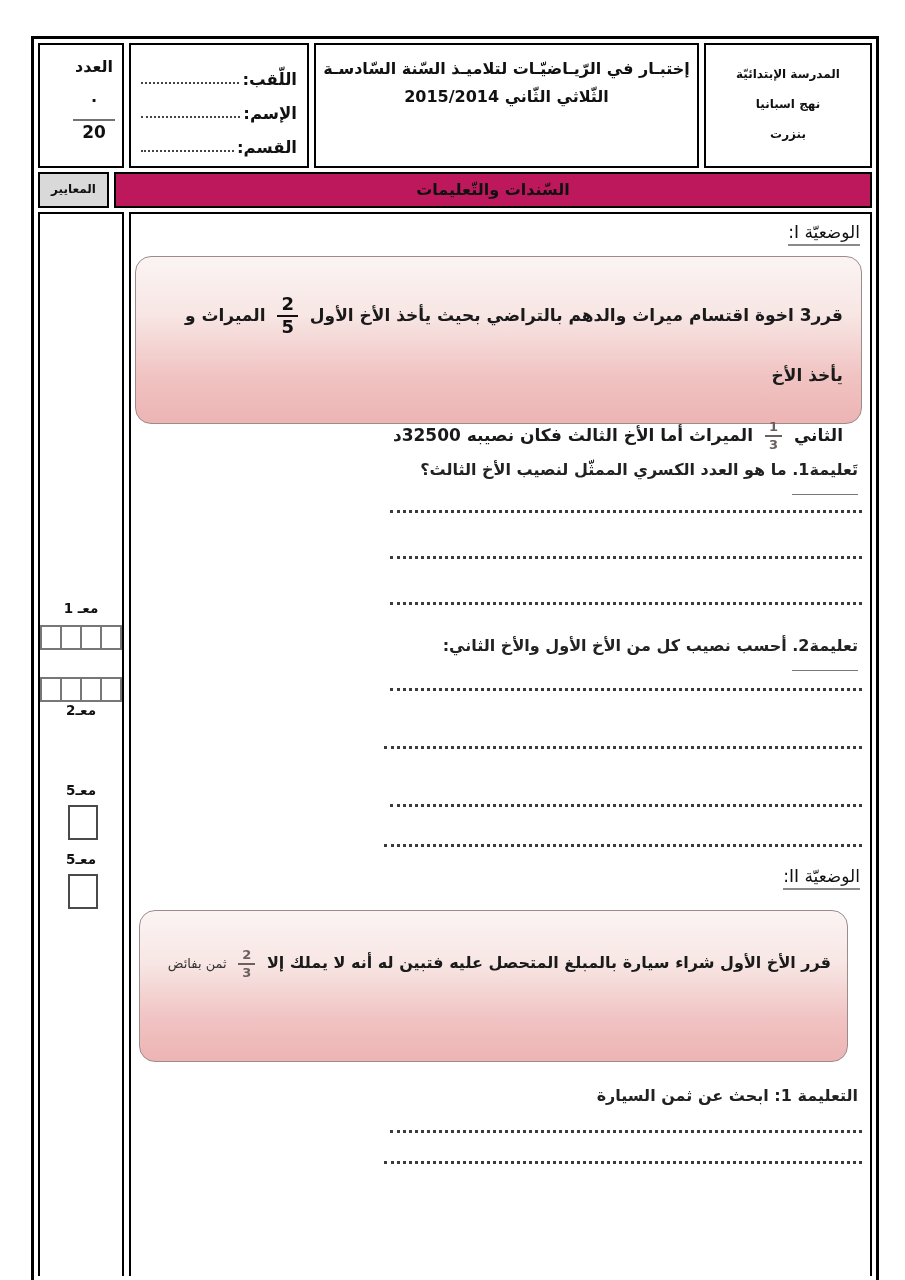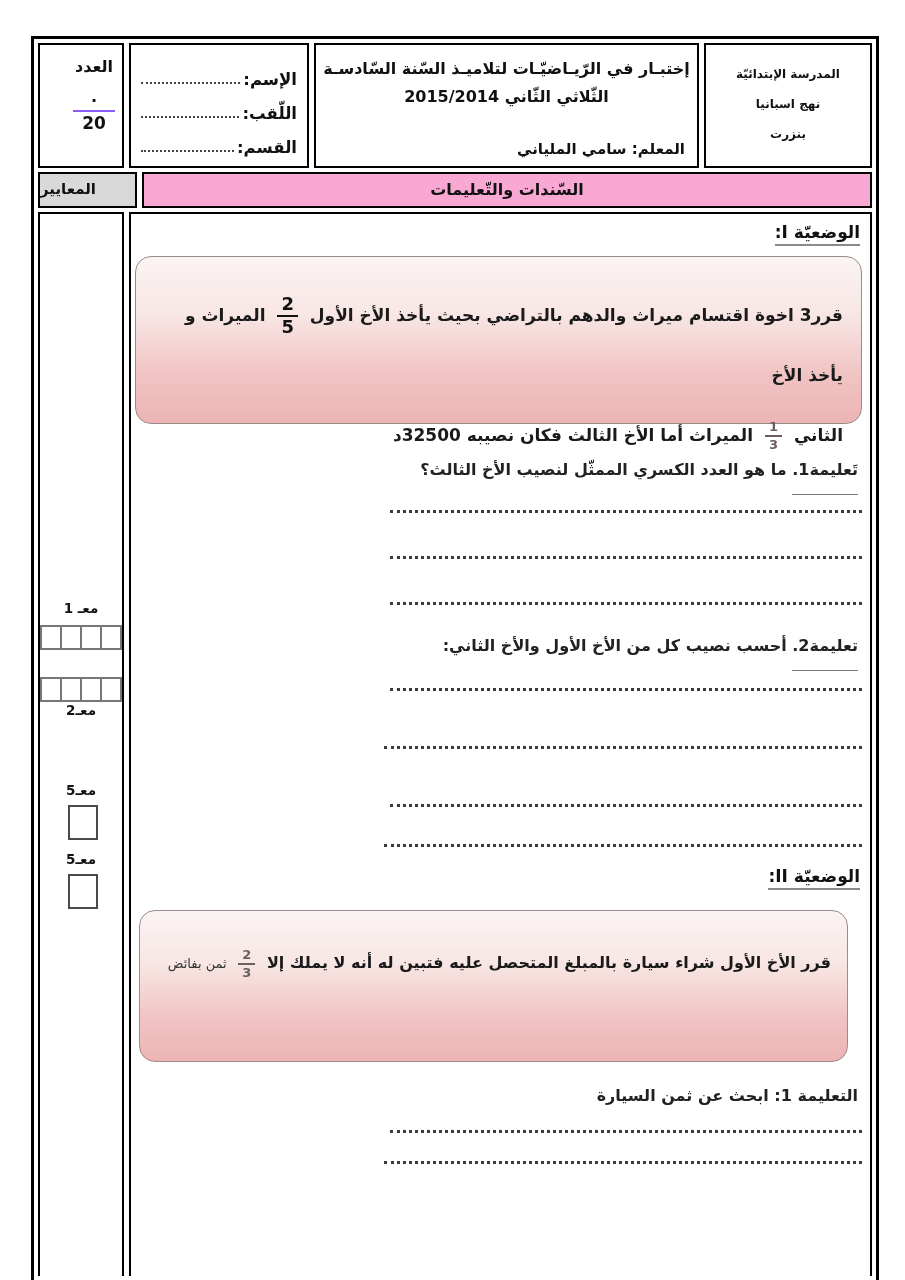--- a/index.html
+++ b/index.html
@@ -16,33 +16,33 @@
   .exam{flex:1;display:flex;flex-direction:column;}
   .exam-title{padding-top:10px;text-align:center;font-weight:bold;font-size:16px;line-height:1.75;}
   .teacher{margin-top:auto;text-align:right;font-weight:bold;font-size:15px;padding:0 12px 8px;}
   .student{width:180px;padding:10px 10px 0 8px;}
   .fieldrow{display:flex;align-items:flex-end;height:34px;}
   .fieldrow .lbl{font-weight:bold;font-size:16.5px;white-space:nowrap;}
   .fieldrow .dots{flex:1;border-bottom:2px dotted #444;margin:0 3px 5px 2px;height:12px;}
   .score{width:86px;text-align:center;padding-left:26px;}
   .score .lbl{font-weight:bold;font-size:16px;padding-top:12px;}
   .score-dot{font-weight:bold;font-size:16px;line-height:10px;margin-top:16px;}
-  .score-den{display:inline-block;border-top:2px solid #8b5cf6;font-size:17px;font-weight:bold;padding:1px 9px 0;margin-top:8px;}
+  .score-den{display:inline-block;border-top:2px solid #737373;font-size:17px;font-weight:bold;padding:1px 9px 0;margin-top:17px;}
 
   
   .band{display:flex;gap:5px;height:36px;flex:0 0 auto;}
-  .band-docs{flex:1;background:#f9a8d4;text-align:center;font-weight:bold;font-size:16px;line-height:31px;}
-  .band-crit{width:99px;background:#d9d9d9;text-align:left;font-weight:bold;font-size:15px;line-height:31px;}
+  .band-docs{flex:1;background:#be185d;text-align:center;font-weight:bold;font-size:16px;line-height:31px;}
+  .band-crit{width:71px;background:#d9d9d9;text-align:center;font-weight:bold;font-size:12px;line-height:31px;}
 
   
   .bodyrow{display:flex;gap:5px;flex:1;}
   .content{flex:1;position:relative;border:2.5px solid #000;border-bottom:none;}
   .critcol{width:82px;position:relative;border:2.5px solid #000;border-bottom:none;}
 
-  .sit-head{position:absolute;right:10px;font-size:17px;font-weight:bold;}
+  .sit-head{position:absolute;right:10px;font-size:17px;font-weight:normal;}
   .usit{border-bottom:2px solid #8a8a8a;padding-bottom:2px;}
 
   .pinkbox{position:absolute;border:1.5px solid #9c8b8b;border-radius:16px;
            background:linear-gradient(180deg,#fbf4f3 0%,#f7e6e4 35%,#f0c3c2 72%,#edb4b4 100%);
            text-align:right;font-weight:bold;font-size:17px;color:#1a1a1a;box-sizing:border-box;}
   #box1{top:42px;right:8px;left:4px;height:168px;padding:28px 18px 0 10px;line-height:60px;}
   #box2{top:696px;right:22px;left:8px;height:152px;padding:24px 16px 0 10px;line-height:56px;font-size:16px;}
   .sm{font-size:13px;font-weight:normal;color:#333;}
 
   .frac{display:inline-flex;flex-direction:column;align-items:center;vertical-align:middle;line-height:1.05;margin:0 6px;}
@@ -73,29 +73,28 @@
       <div class="cell school">
         <div>المدرسة الإبتدائيّة</div>
         <div>نهج اسبانيا</div>
         <div>بنزرت</div>
       </div>
       <div class="cell exam">
         <div class="exam-title">
           <div>إختبـار في الرّيـاضيّـات لتلاميـذ السّنة السّادسـة</div>
           <div>الثّلاثي الثّاني  2015/2014</div>
         </div>
-        <div class="teacher">المعلم: سامي الملياني</div>
       </div>
       <div class="cell student">
         <div class="fieldrow">
-          <span class="lbl">الإسم:</span>
+          <span class="lbl">اللّقب:</span>
           <span class="dots"></span>
         </div>
         <div class="fieldrow">
-          <span class="lbl">اللّقب:</span>
+          <span class="lbl">الإسم:</span>
           <span class="dots"></span>
         </div>
         <div class="fieldrow">
           <span class="lbl">القسم:</span>
           <span class="dots"></span>
         </div>
       </div>
       <div class="cell score">
         <div class="lbl">العدد</div>
         <div class="score-dot">.</div>

